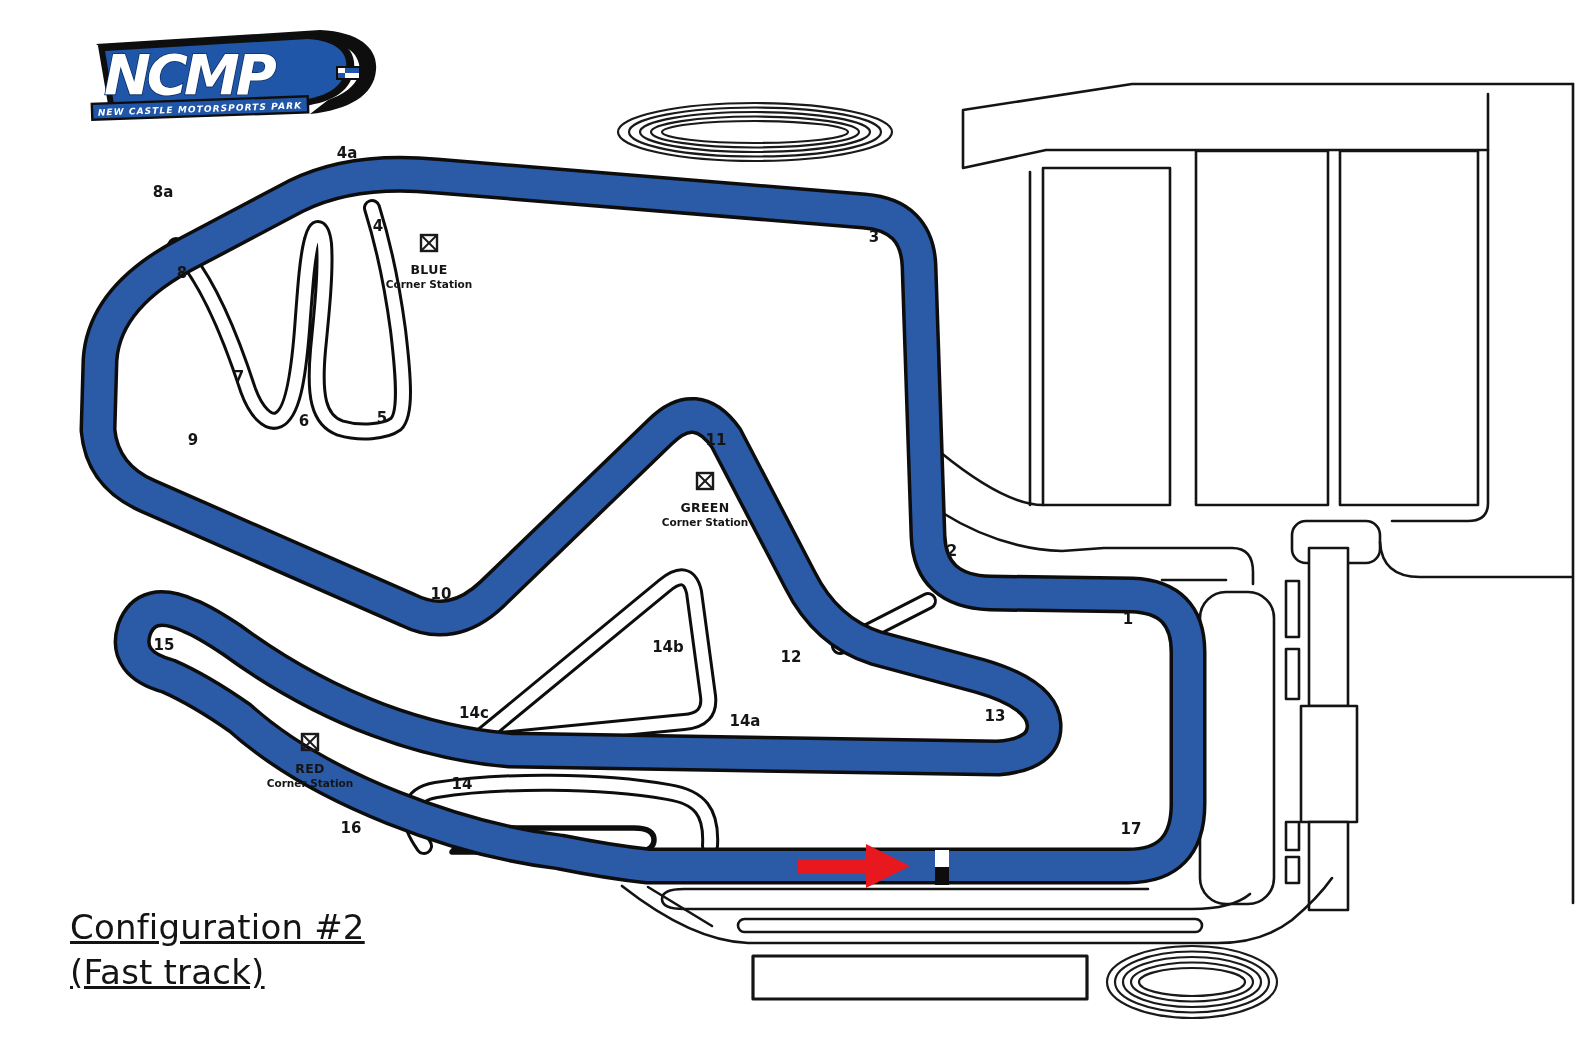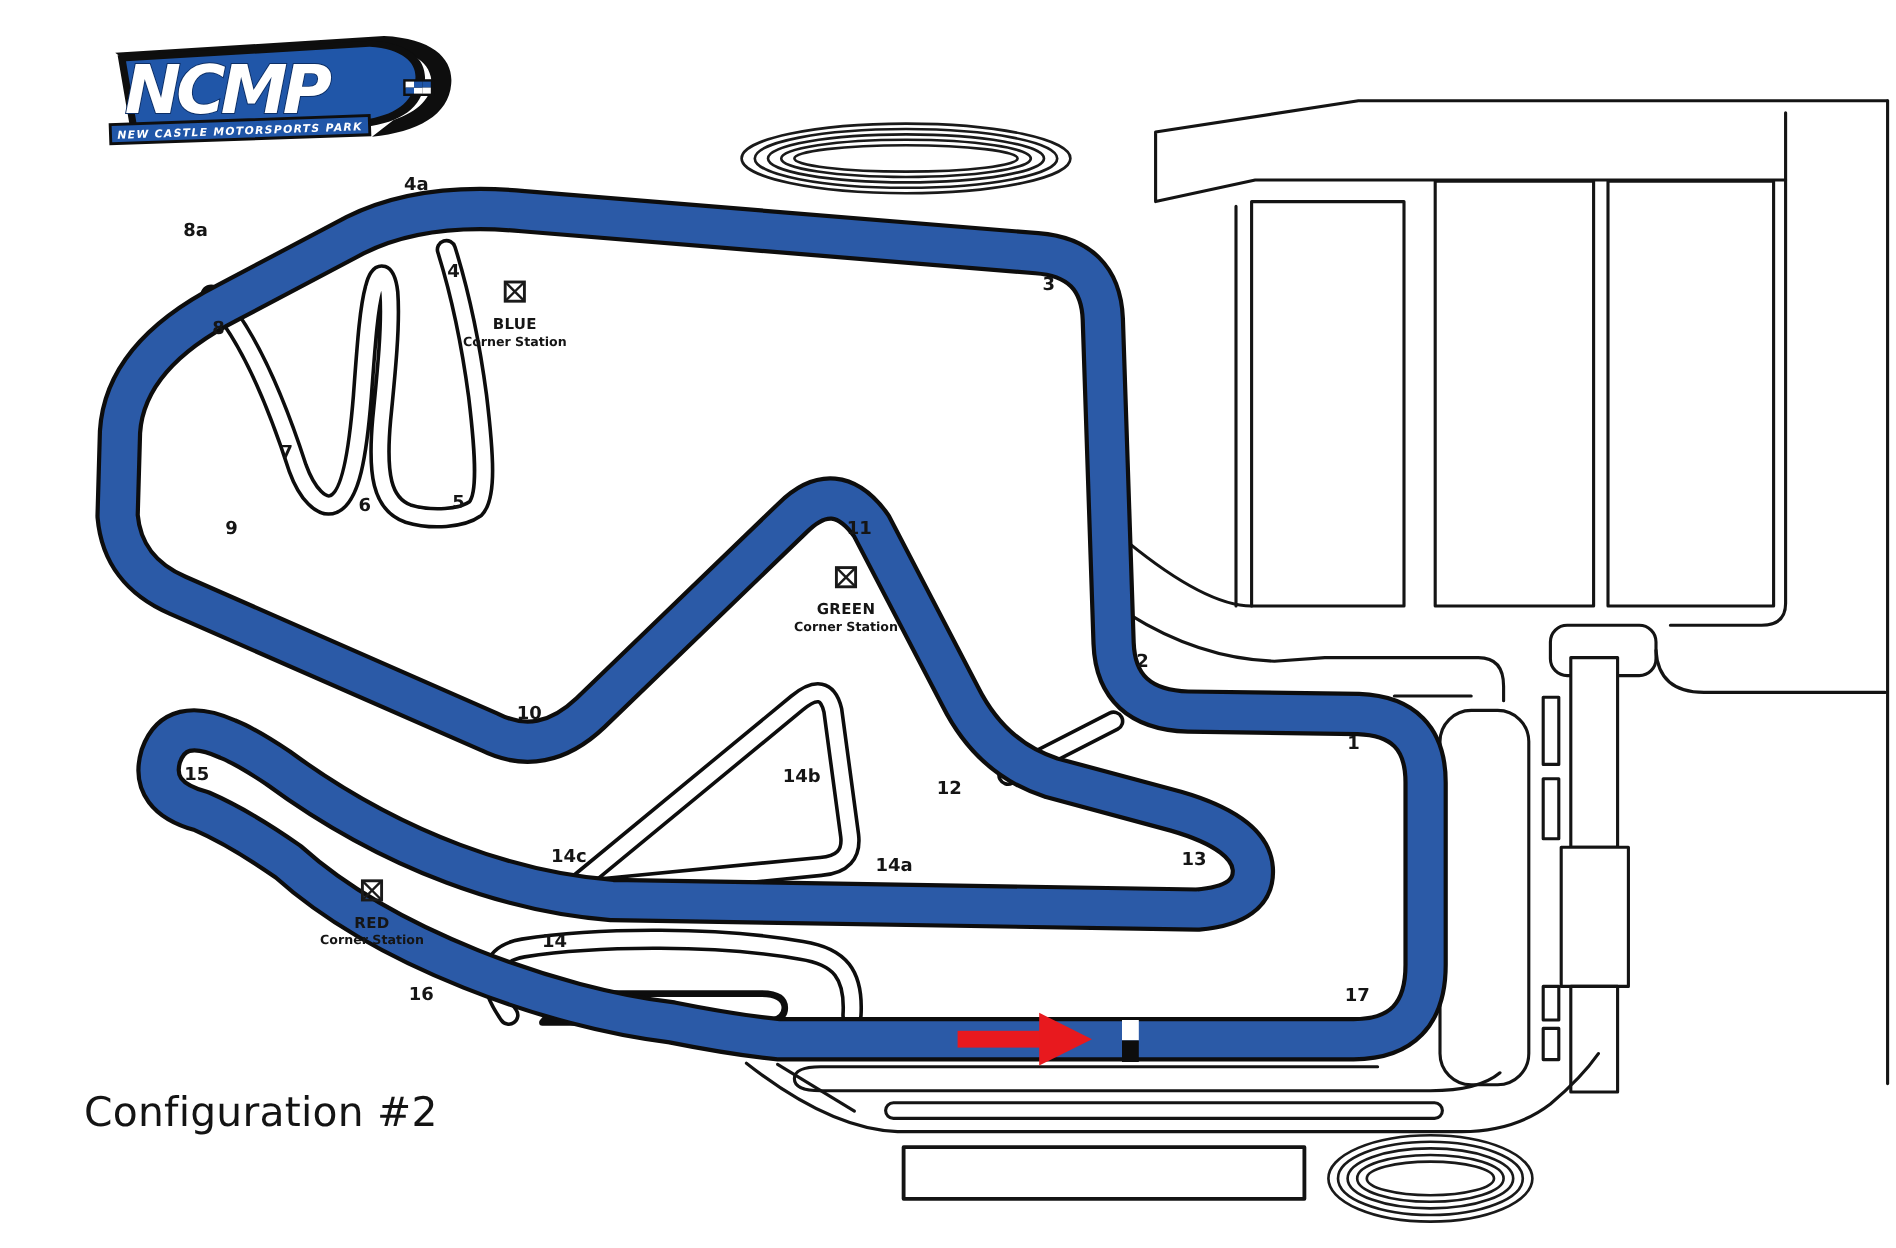--- a/index.html
+++ b/index.html
@@ -6,21 +6,21 @@
   .stage{position:relative;width:1580px;height:1040px;background:#fff;overflow:hidden;
          font-family:"DejaVu Sans","Liberation Sans",sans-serif;}
   svg{position:absolute;left:0;top:0;}
   .turn-label{font-family:"DejaVu Sans","Liberation Sans",sans-serif;font-weight:bold;
               font-size:15px;fill:#151515;text-anchor:middle;}
   .station-name{font-family:"DejaVu Sans","Liberation Sans",sans-serif;font-weight:bold;
                 font-size:12.5px;fill:#151515;text-anchor:middle;letter-spacing:.3px;}
   .station-sub{font-family:"DejaVu Sans","Liberation Sans",sans-serif;font-weight:bold;
                font-size:10.5px;fill:#151515;text-anchor:middle;}
   .config-title{position:absolute;left:70px;top:905px;font-size:34px;color:#141414;
-                line-height:1.32;letter-spacing:.2px;}
+                line-height:1.32;letter-spacing:.2px;text-decoration:underline;}
   .logo-acronym{font-family:"DejaVu Sans","Liberation Sans",sans-serif;font-weight:bold;
                 font-style:italic;font-size:56px;letter-spacing:-4px;fill:#ffffff;
                 stroke:#0d2f66;stroke-width:1.6;paint-order:stroke;}
   .logo-banner-text{font-family:"DejaVu Sans","Liberation Sans",sans-serif;font-weight:bold;
                 font-style:italic;font-size:9px;letter-spacing:1.1px;fill:#ffffff;text-anchor:middle;}
 </style>
 </head>
 <body>
 
 <div class="stage">
@@ -197,14 +197,15 @@
     </g>
     <g transform="rotate(-2 120 82)">
       <rect x="10" y="74" width="216" height="16" fill="#2056a8" stroke="#0e0e0e" stroke-width="2.4"></rect>
       <text class="logo-banner-text" x="118" y="86">NEW CASTLE MOTORSPORTS PARK</text>
     </g>
   </g>
 </svg>
 
   <div class="config-title">
     <div>Configuration #2</div>
+    <div>(Fast track)</div>
   </div>
 </div>
 
 </body></html>

